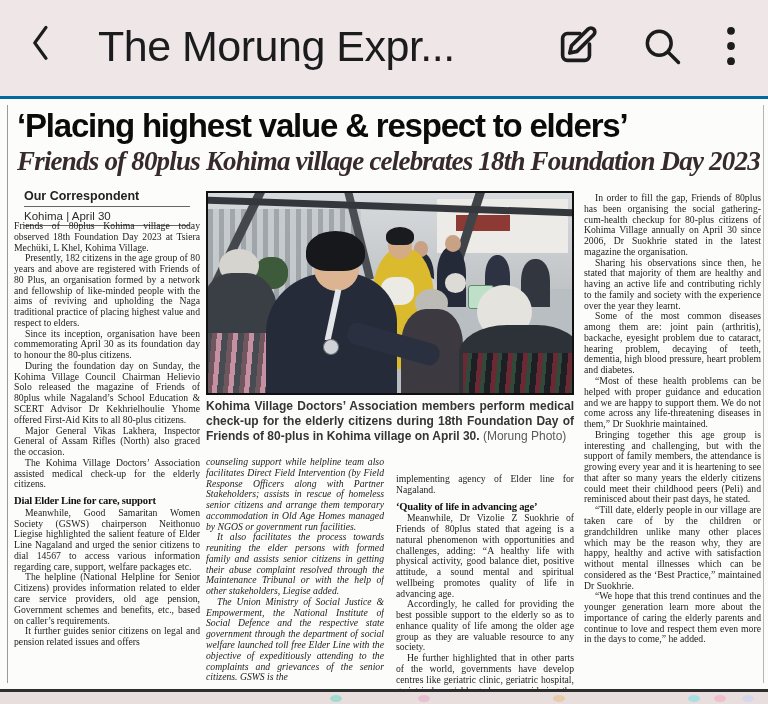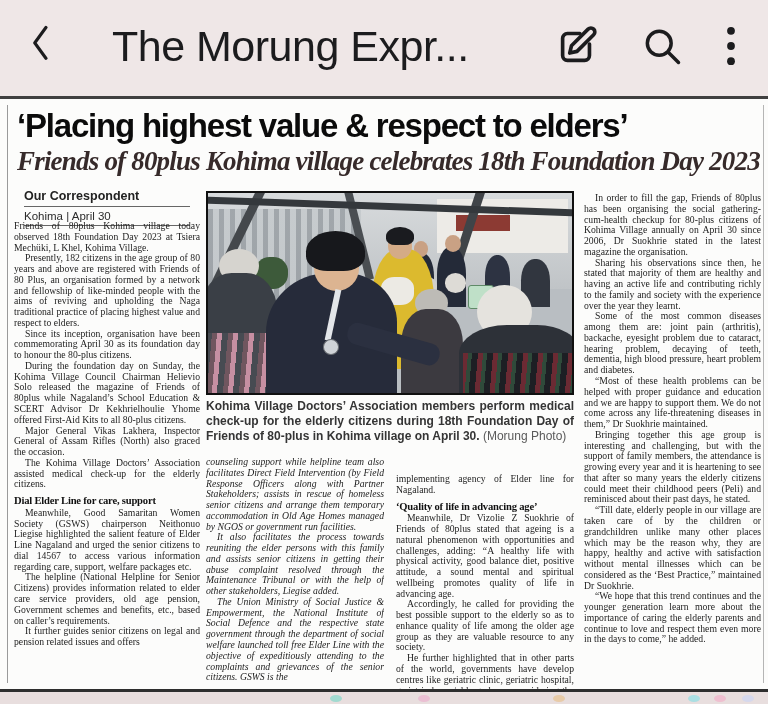--- a/index.html
+++ b/index.html
@@ -10,31 +10,31 @@
     position: relative;
   }
 
   
   .appbar {
     position: absolute; top: 0; left: 0; width: 768px; height: 92px;
     display: flex; align-items: center; background: #efe7e7;
   }
   .back-btn { margin-left: 26px; width: 36px; height: 48px; display: flex; align-items: center; cursor: pointer; }
   .appbar-title {
-    margin-left: 50px; font-size: 43px; font-weight: 500; color: #1c1c1e;
+    margin-left: 36px; font-size: 43px; font-weight: 500; color: #1c1c1e;
     letter-spacing: -0.5px; white-space: nowrap; overflow: hidden; max-width: 420px;
   }
   .appbar-actions { margin-left: auto; margin-right: 30px; display: flex; align-items: center; gap: 40px; }
   .icon-btn { display: flex; align-items: center; justify-content: center; cursor: pointer; }
   .icon-btn svg { display: block; }
 
   
   .page {
     position: absolute; top: 96px; left: 0; width: 768px; height: 596px;
-    background: #fcfcfb; border-top: 3px solid #404040; border-bottom: 3px solid #2e2e2e;
+    background: #fcfcfb; border-top: 3px solid #0369a1; border-bottom: 3px solid #2e2e2e;
     overflow: hidden;
   }
   .rule-left  { position: absolute; left: 7px;  top: 6px; bottom: 6px; width: 1px; background: #9a9a9a; }
   .rule-right { position: absolute; right: 4px; top: 6px; bottom: 6px; width: 1px; background: #b5b5b5; }
 
   .headline {
     position: absolute; left: 17px; top: 8px; width: 744px;
     font-size: 33px; font-weight: 800; color: #0b0b0b; letter-spacing: -1.2px;
     white-space: nowrap; font-family: "Liberation Sans", sans-serif;
   }
@@ -242,21 +242,21 @@
     <div class="ph ph-textileR"></div>
   </div>
 
   <div class="caption">
     <span>Kohima Village Doctors’ Association members perform medical check-up for the elderly citizens during 18th Foundation Day of Friends of 80-plus in Kohima village on April 30.</span>
     <span class="credit">(Morung Photo)</span>
   </div>
 
   <div class="col" id="col2">
     <p class="ni">counseling support while helpline team also facilitates Direct Field Intervention (by Field Response Officers along with Partner Stakeholders; assists in rescue of homeless senior citizens and arrange them temporary accommodation in Old Age Homes managed by NGOS or government run facilities.</p>
-    <p>It also facilitates the process towards reuniting the elder persons with this family and assists senior citizens in getting their abuse complaint resolved through the Maintenance Tribunal or with the help of other stakeholders, Liegise added.</p>
+    <p>It also facilitates the process towards reuniting the elder persons with formed family and assists senior citizens in getting their abuse complaint resolved through the Maintenance Tribunal or with the help of other stakeholders, Liegise added.</p>
     <p>The Union Ministry of Social Justice &amp; Empowerment, the National Institute of Social Defence and the respective state government through the department of social welfare launched toll free Elder Line with the objective of expeditiously attending to the complaints and grievances of the senior citizens. GSWS is the</p>
   </div>
 
   <div class="col" id="col3">
     <p class="ni">implementing agency of Elder line for Nagaland.</p>
     <h3>‘Quality of life in advancing age’</h3>
     <p>Meanwhile, Dr Vizolie Z Suokhrie of Friends of 80plus stated that ageing is a natural phenomenon with opportunities and challenges, adding: “A healthy life with physical activity, good balance diet, positive attitude, a sound mental and spiritual wellbeing promotes quality of life in advancing age.</p>
     <p>Accordingly, he called for providing the best possible support to the elderly so as to enhance quality of life among the older age group as they are valuable resource to any society.</p>
     <p>He further highlighted that in other parts of the world, governments have develop centres like geriatric clinic, geriatric hospital, geriatric home/old age home considering the vulnerability of certain</p>
   </div>

